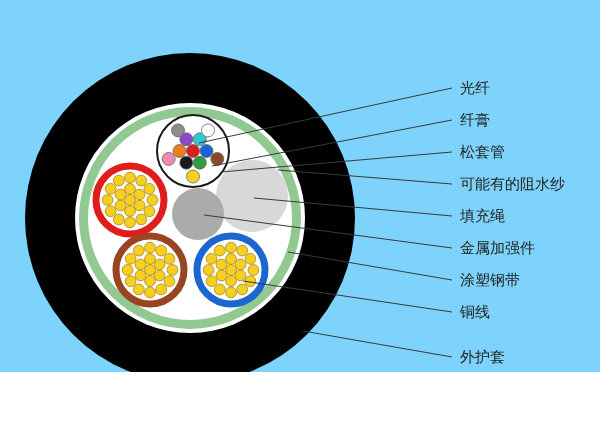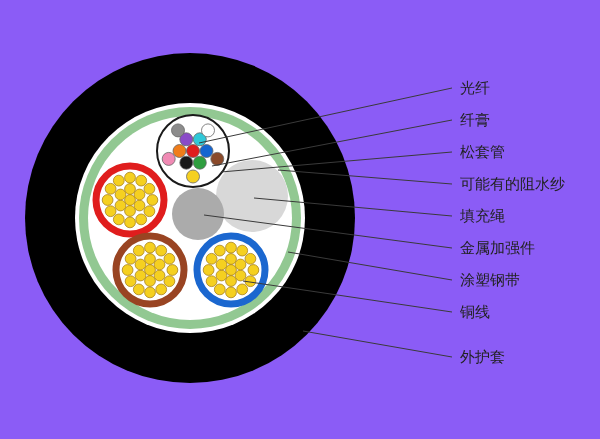--- a/index.html
+++ b/index.html
@@ -1,19 +1,19 @@
 <!DOCTYPE html>
 <html><head>
 <meta charset="utf-8">
 <style>
   html,body{margin:0;padding:0;background:#ffffff;}
   .stage{
     position:relative;
-    width:600px;height:439px;
-    background:#8b5cf6;
+    width:600px;height:372px;
+    background:#7dd3fc;
     font-family:"Liberation Sans","DejaVu Sans",sans-serif;
     overflow:hidden;
   }
   svg{display:block;}
   .lbl{
     font-family:"Liberation Sans","DejaVu Sans",sans-serif;
     font-size:15px;
     fill:#222222;
   }
 </style>

